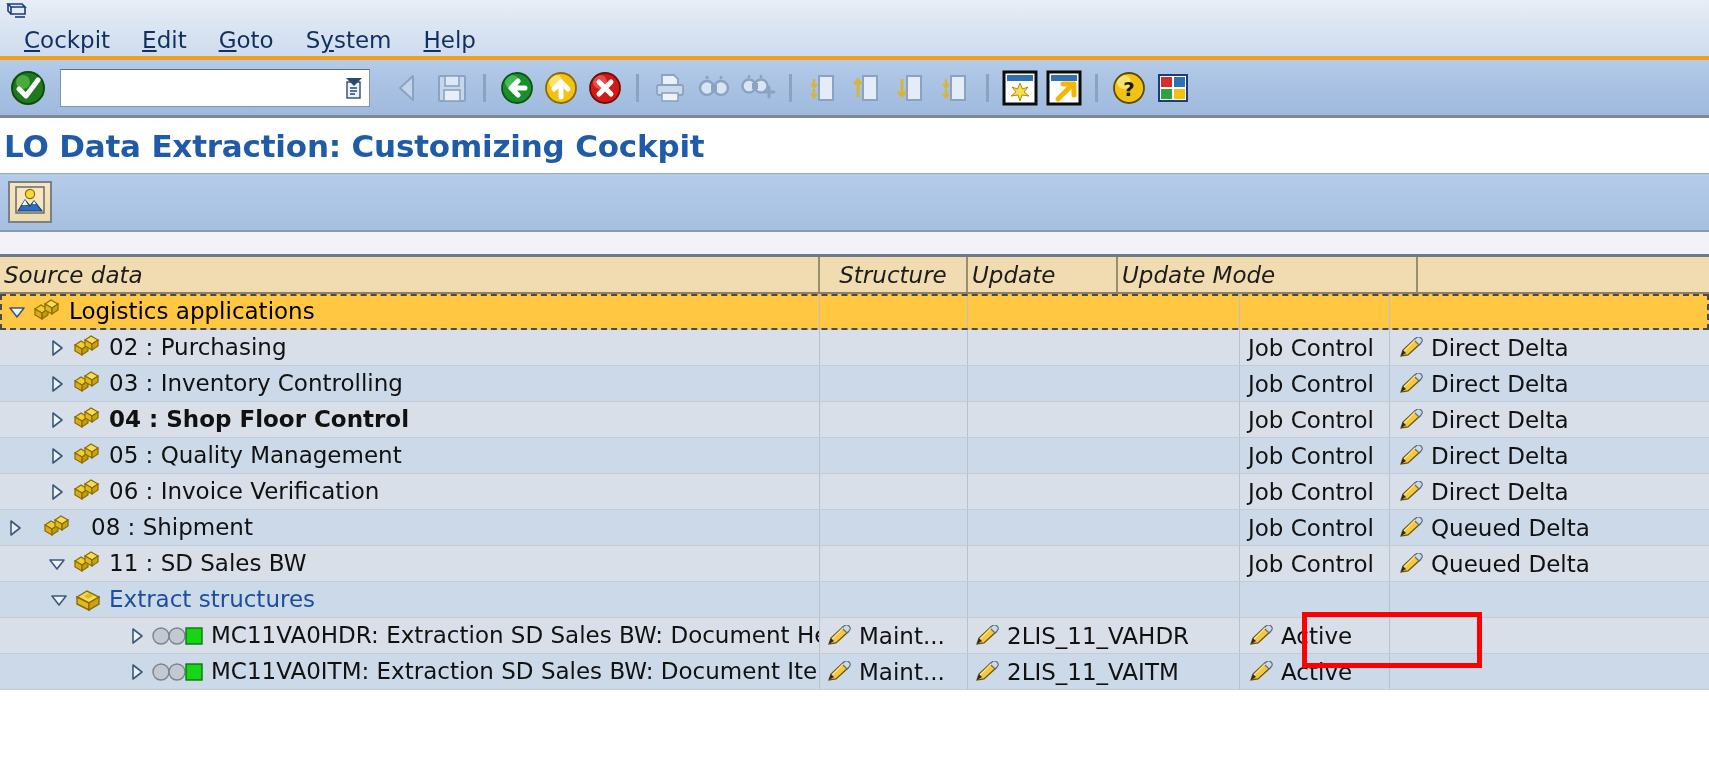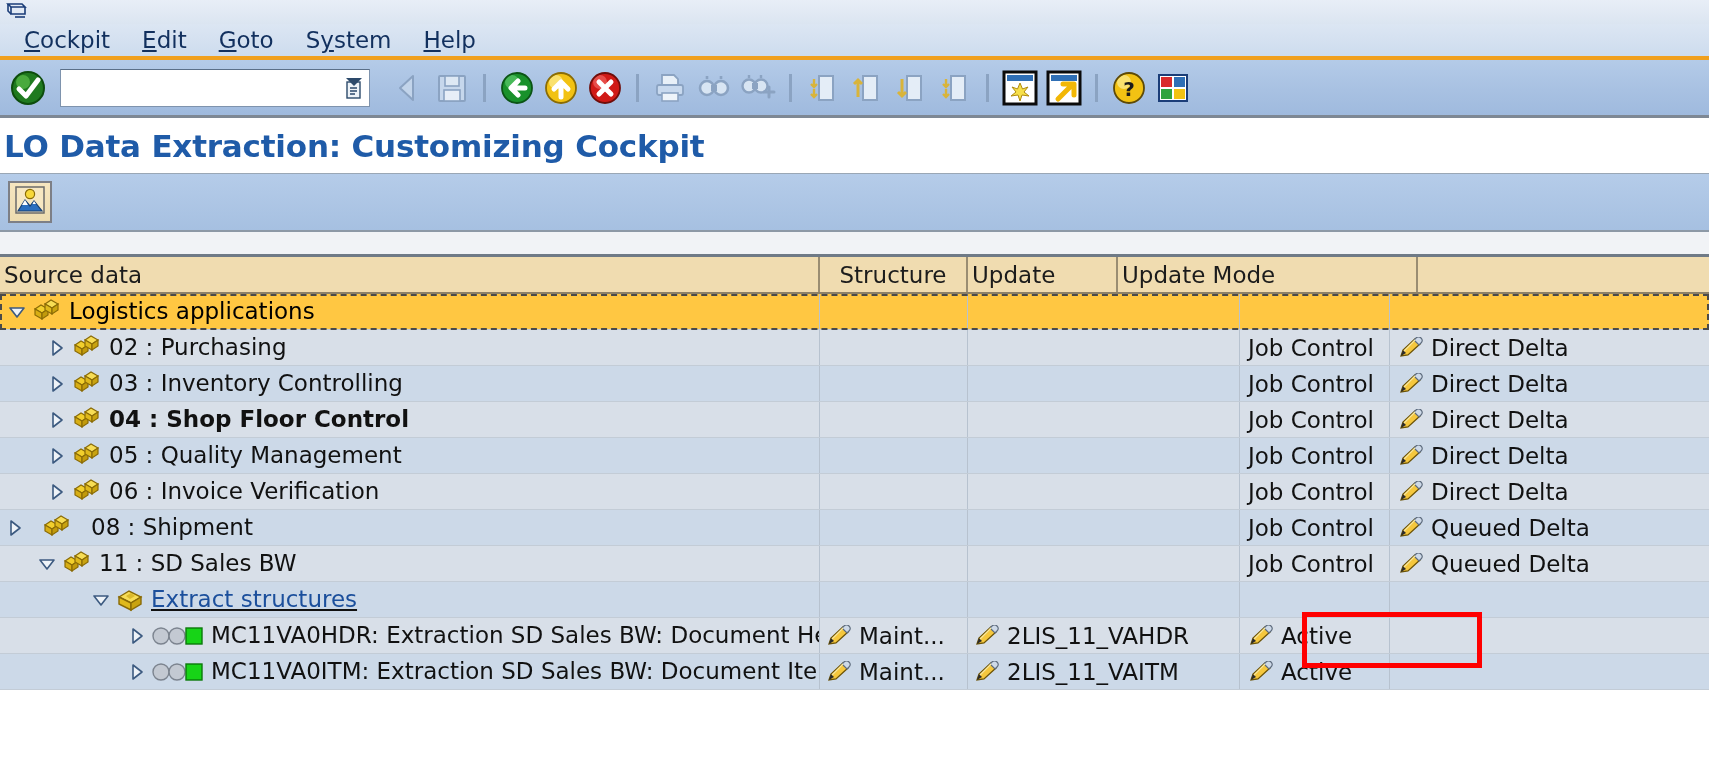--- a/index.html
+++ b/index.html
@@ -128,20 +128,21 @@
     border-bottom: 2px solid #8d8168;
     font-size: 23px;
     color: #1c1c1c;
   }
   .gh { 
     border-right: 2px solid #9a8d72;
     display: flex; align-items: center;
     padding-left: 4px;
     white-space: nowrap;
     overflow: hidden;
+    font-style: italic;
   }
   .gh.ctr { justify-content: center; padding-left: 0; }
 
   .grow {
     display: flex;
     height: 36px;
     font-size: 23px;
     color: #111;
     border-bottom: 1px solid #c3ccd6;
     align-items: center;
@@ -688,21 +689,21 @@
     <path d="M3 19 L5 13 L17 2 L22 7 L10 18 Z" fill="#f5c73d" stroke="#6b5205" stroke-width="1.3"></path>
     <path d="M16 3 L21 8 L23 6 A2.6 2.6 0 0 0 18 1 Z" fill="#cdd9e8" stroke="#5c6a7c" stroke-width="1.1"></path>
     <path d="M3 19 L5 13 L8 16 Z" fill="#2b2b2b"></path>
     <path d="M6 14 L17 3" stroke="#fbe79a" stroke-width="1.2"></path>
   </svg>
             </span>
             <span>Queued Delta</span>
           </div>
         </div>
         <div class="grow even">
-          <div class="gc" style="flex: 0 0 820px; padding-left: 36px;">
+          <div class="gc" style="flex: 0 0 820px; padding-left: 46px;">
             <span class="twisty">
               <svg width="18" height="18" viewBox="0 0 18 18">
                 <path d="M2 5 L16 5 L9 14 Z" fill="#eef3f8" stroke="#3c5a80" stroke-width="1.6" stroke-linejoin="round"></path>
               </svg>
             </span>
             <span class="treeicon">
               <svg width="30" height="26" viewBox="0 0 30 26">
     <path d="M3 10 L9 6 L16 10 L10 14 Z" fill="#f2cf2c" stroke="#8a6b06" stroke-width="1.2"></path>
     <path d="M3 10 V16 L10 20 V14 Z" fill="#d8ae14" stroke="#8a6b06" stroke-width="1.2"></path>
     <path d="M16 10 V16 L10 20 V14 Z" fill="#c19a0c" stroke="#8a6b06" stroke-width="1.2"></path>
@@ -728,21 +729,21 @@
     <path d="M3 19 L5 13 L17 2 L22 7 L10 18 Z" fill="#f5c73d" stroke="#6b5205" stroke-width="1.3"></path>
     <path d="M16 3 L21 8 L23 6 A2.6 2.6 0 0 0 18 1 Z" fill="#cdd9e8" stroke="#5c6a7c" stroke-width="1.1"></path>
     <path d="M3 19 L5 13 L8 16 Z" fill="#2b2b2b"></path>
     <path d="M6 14 L17 3" stroke="#fbe79a" stroke-width="1.2"></path>
   </svg>
             </span>
             <span>Queued Delta</span>
           </div>
         </div>
         <div class="grow odd">
-          <div class="gc" style="flex: 0 0 820px; padding-left: 90px; text-decoration: underline;">
+          <div class="gc" style="flex: 0 0 820px; padding-left: 48px;">
             <span class="twisty">
               <svg width="18" height="18" viewBox="0 0 18 18">
                 <path d="M2 5 L16 5 L9 14 Z" fill="#eef3f8" stroke="#3c5a80" stroke-width="1.6" stroke-linejoin="round"></path>
               </svg>
             </span>
             <span class="treeicon">
               <svg width="28" height="24" viewBox="0 0 28 24">
     <path d="M3 9 L13 3 L25 9 L15 15 Z" fill="#f7dd55" stroke="#8a6b06" stroke-width="1.4"></path>
     <path d="M3 9 V16 L15 22 V15 Z" fill="#dfb91c" stroke="#8a6b06" stroke-width="1.4"></path>
     <path d="M25 9 V16 L15 22 V15 Z" fill="#c9a310" stroke="#8a6b06" stroke-width="1.4"></path>

